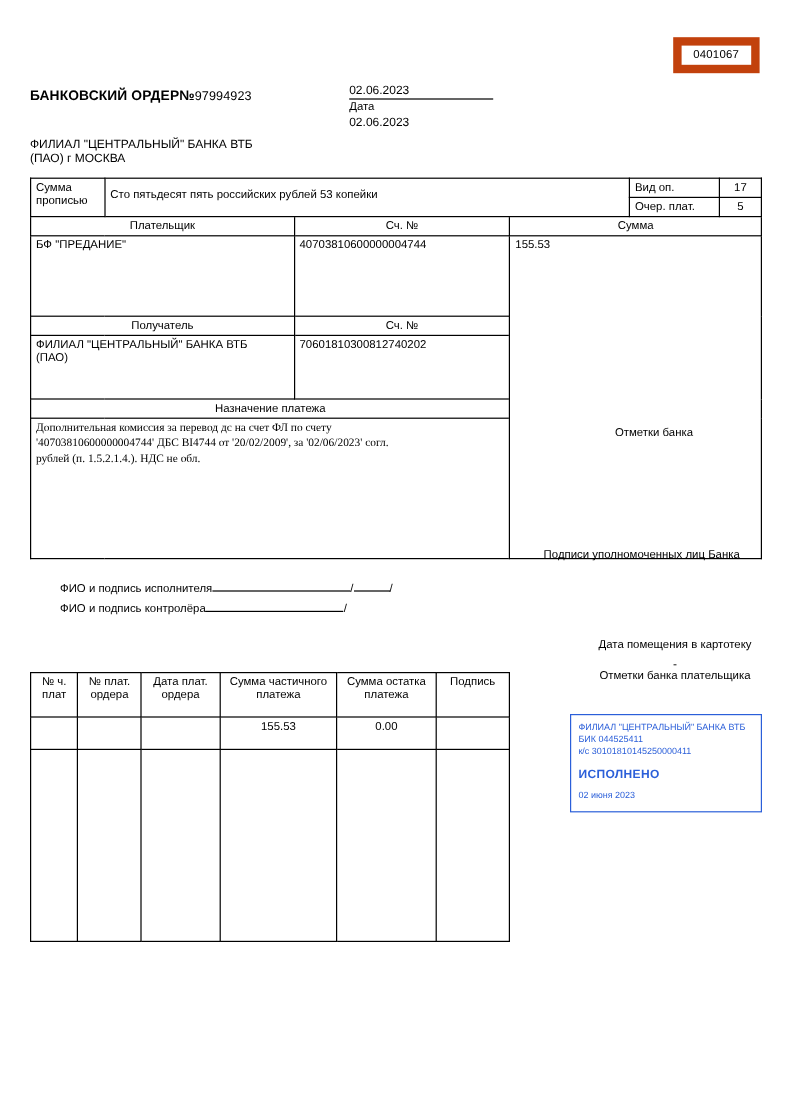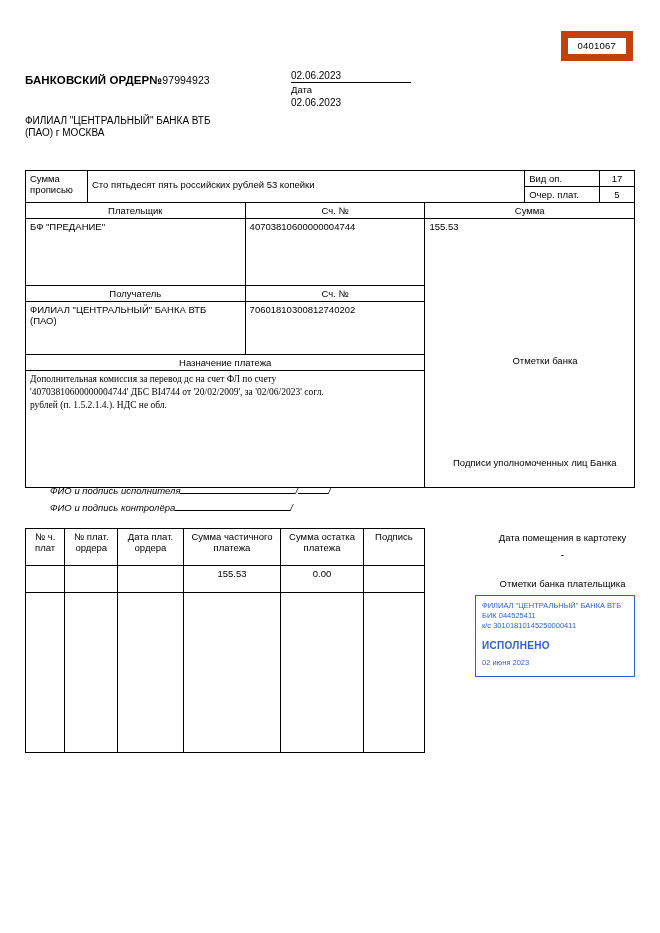--- a/index.html
+++ b/index.html
@@ -84,21 +84,20 @@
     line-height: 12px;
   }
 
   table.main {
     position: absolute;
     left: 0;
     top: 78px;
     width: 610px;
     border-collapse: collapse;
     font-size: 9.5px;
-    margin-top: 22px;
   }
   table.main td {
     border: 1px solid #000;
     padding: 2px 4px;
     vertical-align: top;
   }
   .center { text-align: center; }
 
   .cell-label {
     font-size: 9.5px;
@@ -118,37 +117,37 @@
     line-height: 13px;
     font-family: Liberation Serif, serif;
   }
 
   .sig-lines {
     position: absolute;
     left: 0;
     top: 0;
     font-size: 9.5px;
     line-height: 17px;
-    font-style: italic;
   }
   .sig-lines .u {
     display: inline-block;
     border-bottom: 1px solid #000;
     width: 115px;
   }
   .sig-lines .u2 {
     display: inline-block;
     border-bottom: 1px solid #000;
     width: 30px;
   }
 
   table.bottom {
     border-collapse: collapse;
     font-size: 9.5px;
     width: 400px;
+    margin-top: 32px;
   }
   table.bottom td, table.bottom th {
     border: 1px solid #000;
     padding: 2px 4px;
     vertical-align: top;
     font-weight: normal;
   }
 
   .right-col {
     font-size: 9.5px;
@@ -312,21 +311,21 @@
         </tr>
       </tbody>
         </table>
     </div>
 
     <div style="position:absolute; left:440px; top:462px; width:195px;" class="right-col">
       <div style="text-align:center;">Дата помещения в картотеку</div>
       <div class="kartoteka-dash">-</div>
     </div>
 
-    <div style="position:absolute; left:440px; top:508px; width:195px; text-align:center;" class="right-col">Отметки банка плательщика</div>
+    <div style="position:absolute; left:440px; top:488px; width:195px; text-align:center;" class="right-col">Отметки банка плательщика</div>
 
     <div style="position:absolute; left:450px; top:525px;">
       <div class="stamp">
         <div>ФИЛИАЛ "ЦЕНТРАЛЬНЫЙ" БАНКА ВТБ</div>
         <div>БИК 044525411</div>
         <div>к/с 30101810145250000411</div>
         <div class="ispolneno">ИСПОЛНЕНО</div>
         <div class="stamp-date">02 июня 2023</div>
       </div>
     </div>

